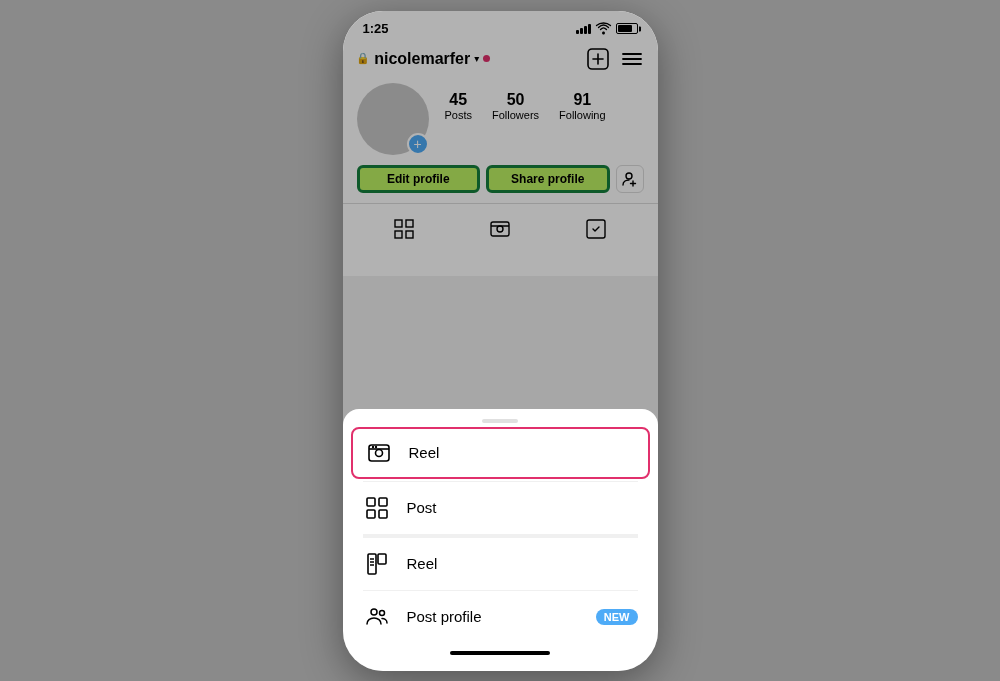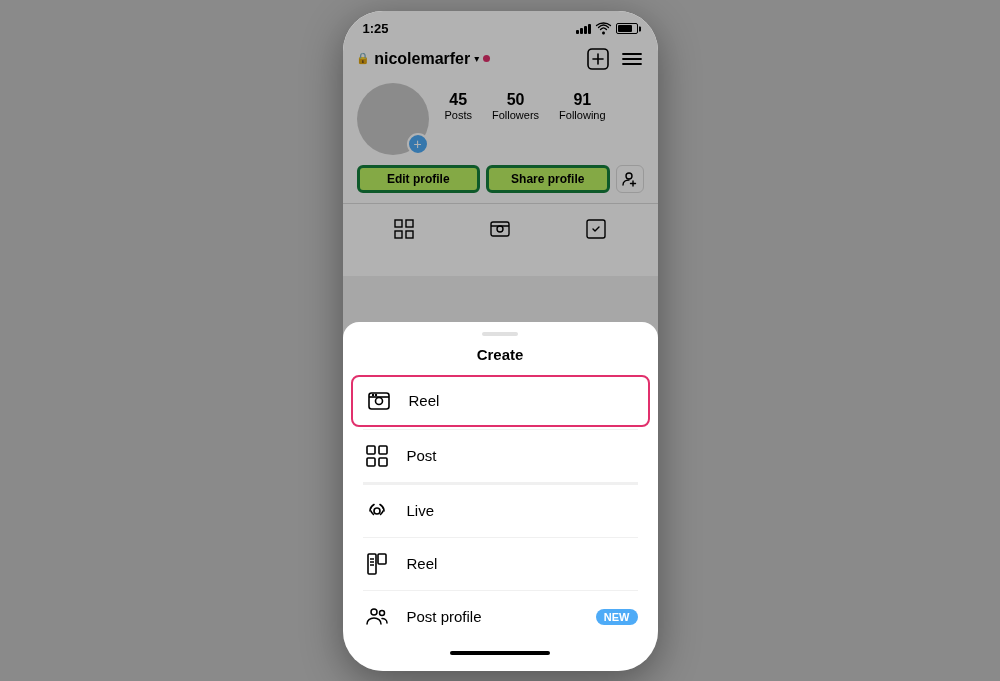--- a/index.html
+++ b/index.html
@@ -428,21 +428,20 @@
           <path d="M7 10 L9 12 L13 8" stroke="#000" stroke-width="1.4" stroke-linecap="round" stroke-linejoin="round"></path>
         </svg>
       </div>
     </div>
   </div>
 
   <div class="sheet-overlay"></div>
 
   <div class="bottom-sheet">
     <div class="sheet-handle"></div>
-    <div class="sheet-title">Create</div>
 
     <div class="sheet-item highlighted">
       <div class="sheet-item-icon">
         <svg width="24" height="24" viewBox="0 0 24 24" fill="none">
           <rect x="2" y="4" width="20" height="16" rx="2.5" stroke="#000" stroke-width="1.6"></rect>
           <circle cx="12" cy="12" r="3.5" stroke="#000" stroke-width="1.6"></circle>
           <line x1="2" y1="8" x2="22" y2="8" stroke="#000" stroke-width="1.6"></line>
           <circle cx="6" cy="6" r="1.2" fill="#000"></circle>
           <circle cx="9" cy="6" r="1.2" fill="#000"></circle>
         </svg>
@@ -465,33 +464,20 @@
     </div>
 
     <div class="sheet-divider"></div>
 
 
     <div class="sheet-divider"></div>
 
 
     <div class="sheet-divider"></div>
 
-    <div class="sheet-item">
-      <div class="sheet-item-icon">
-        <svg width="24" height="24" viewBox="0 0 24 24" fill="none">
-          <path d="M5 12 C5 9 6.5 7 9 5.5" stroke="#000" stroke-width="1.6" stroke-linecap="round"></path>
-          <path d="M19 12 C19 9 17.5 7 15 5.5" stroke="#000" stroke-width="1.6" stroke-linecap="round"></path>
-          <path d="M3 12 C3 7.5 6 4 9 2.5" stroke="#000" stroke-width="1.6" stroke-linecap="round" opacity="0"></path>
-          <circle cx="12" cy="12" r="3" stroke="#000" stroke-width="1.6"></circle>
-          <path d="M8.5 15.5 C7 14 6 13 6 12" stroke="#000" stroke-width="1.6" stroke-linecap="round"></path>
-          <path d="M15.5 15.5 C17 14 18 13 18 12" stroke="#000" stroke-width="1.6" stroke-linecap="round"></path>
-        </svg>
-      </div>
-      <span class="sheet-item-label">Live</span>
-    </div>
 
     <div class="sheet-divider"></div>
 
     <div class="sheet-item">
       <div class="sheet-item-icon">
         <svg width="24" height="24" viewBox="0 0 24 24" fill="none">
           <rect x="3" y="2" width="8" height="20" rx="1" stroke="#000" stroke-width="1.6"></rect>
           <rect x="13" y="2" width="8" height="10" rx="1" stroke="#000" stroke-width="1.6"></rect>
           <line x1="5" y1="7" x2="9" y2="7" stroke="#000" stroke-width="1.4"></line>
           <line x1="5" y1="10" x2="9" y2="10" stroke="#000" stroke-width="1.4"></line>

